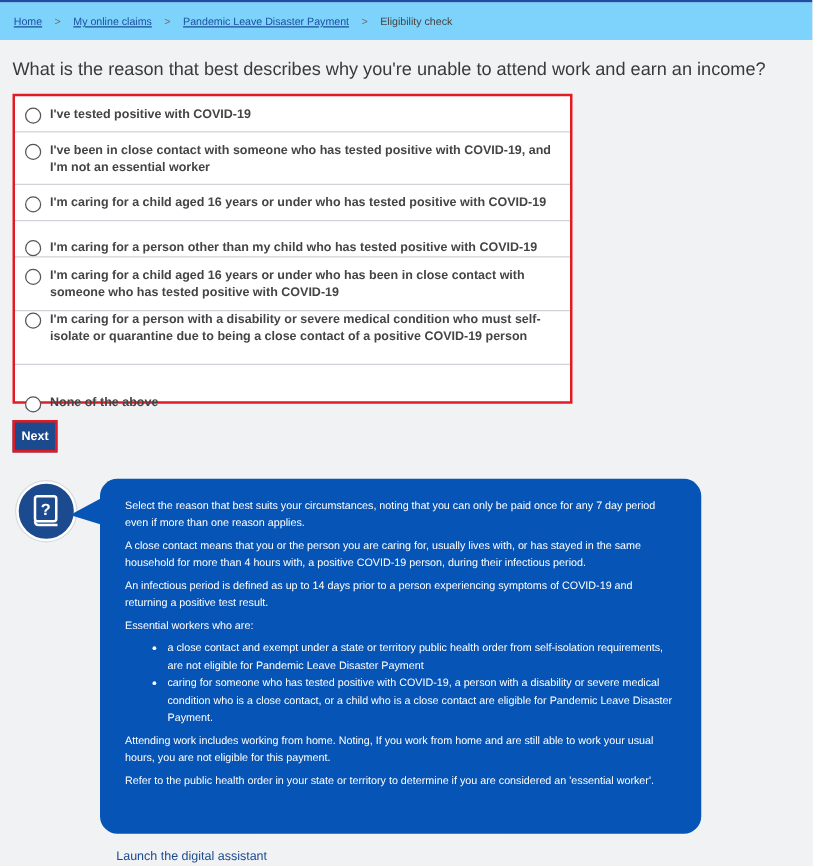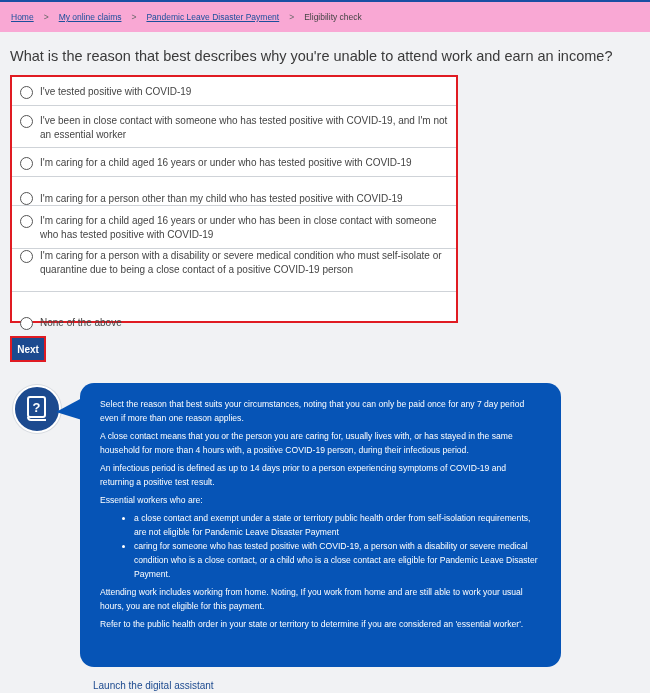--- a/index.html
+++ b/index.html
@@ -1,24 +1,24 @@
 <!DOCTYPE html>
 <html><head>
 <meta charset="utf-8">
 <style>
   html, body { margin:0; padding:0; }
   body { width:650px; height:693px; background:#f1f2f4; font-family:"Liberation Sans", sans-serif; color:#333; position:relative; overflow:hidden; }
   .topline { position:absolute; left:0; top:0; width:650px; height:2px; background:#1a4fa3; }
-  .crumbbar { position:absolute; left:0; top:2px; width:650px; height:30px; background:#f9a8d4; }
+  .crumbbar { position:absolute; left:0; top:2px; width:650px; height:30px; background:#7dd3fc; }
   .crumbs { position:absolute; left:11px; top:10px; font-size:8.5px; color:#444; display:flex; align-items:center; white-space:nowrap; }
   .crumbs a { color:#1b4f9c; text-decoration:underline; cursor:pointer; }
   .crumbs .sep { margin:0 10px; color:#666; }
   .question { position:absolute; left:10px; top:48px; font-size:14.5px; color:#3a3a3a; white-space:nowrap; }
   .options { position:absolute; left:10px; top:75px; width:444px; border:2px solid #e01b22; background:#fff; }
-  .opt { display:flex; align-items:flex-start; border-top:1px solid #cfd3d8; padding:0 8px; box-sizing:border-box; cursor:pointer; }
+  .opt { display:flex; align-items:flex-start; border-top:1px solid #cfd3d8; padding:0 8px; box-sizing:border-box; cursor:pointer;font-weight:bold; }
   .opt:first-child { border-top:none; }
   .radio { width:11px; height:11px; border:1.3px solid #555; border-radius:50%; flex:none; margin-top:1px; background:#fff; }
   .opt-label { margin-left:7px; font-size:10px; line-height:13.5px; color:#444; }
   .next { position:absolute; left:10px; top:336px; width:36px; height:26px; box-sizing:border-box; border:2px solid #e01b22; background:#1c4a8f; color:#fff; font-size:10px; font-weight:bold; display:flex; align-items:center; justify-content:center; cursor:pointer; }
   .help-icon { position:absolute; left:13px; top:385px; width:44px; height:44px; border-radius:50%; background:#1c4a8f; border:2px solid #fff; box-shadow:0 0 0 1px #d7dbe0; }
   .help-icon svg { position:absolute; left:11px; top:9px; }
   .bubble-tail { position:absolute; left:56px; top:398px; width:0; height:0; border-top:14px solid transparent; border-bottom:8px solid transparent; border-right:26px solid #0654b6; }
   .bubble { position:absolute; left:80px; top:383px; width:481px; height:284px; background:#0654b6; border-radius:14px; color:#fff; box-sizing:border-box; padding:14px 20px 0 20px; font-size:8.6px; line-height:14px; }
   .bubble p { margin:0 0 4px 0; }
   .bubble ul { margin:0 0 4px 0; padding-left:34px; }

